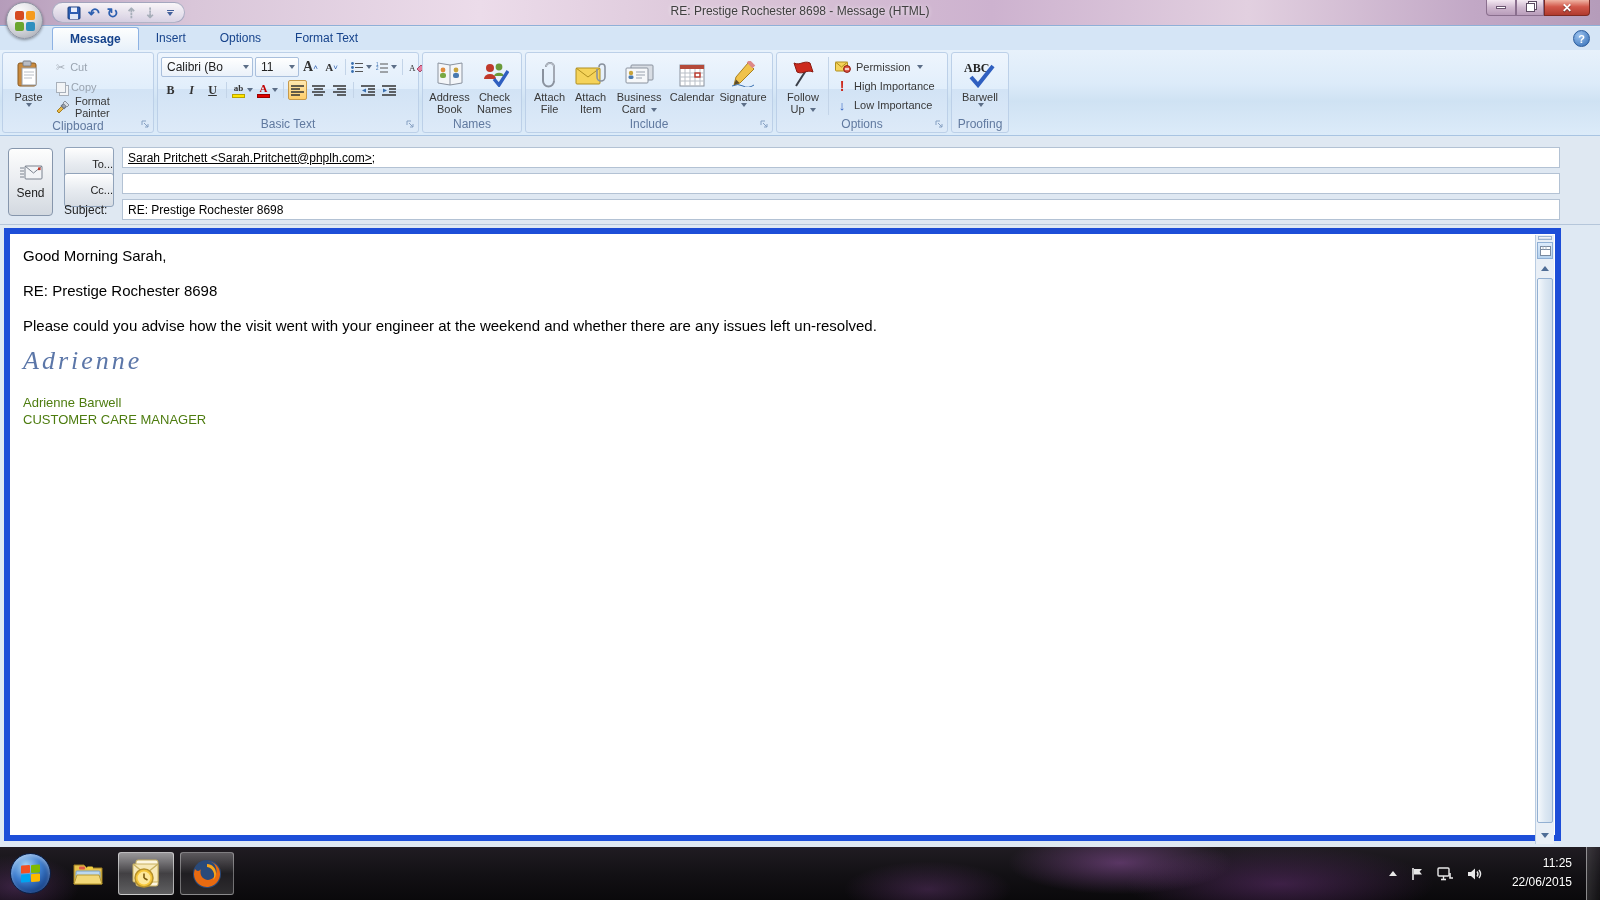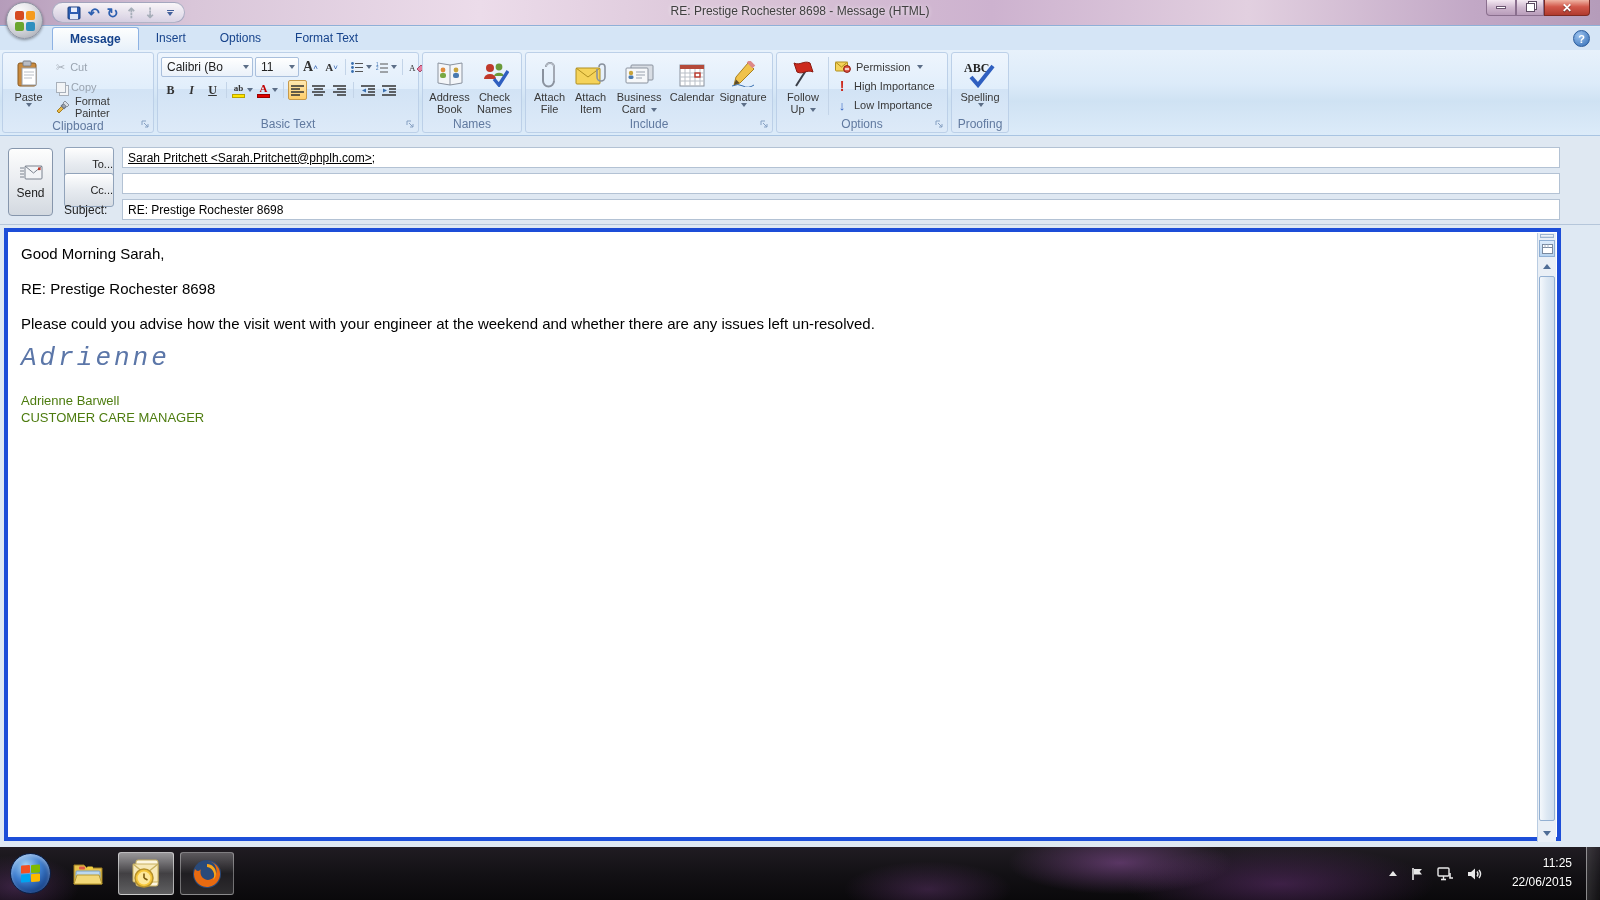--- a/index.html
+++ b/index.html
@@ -94,25 +94,25 @@
   .hbtn { position:absolute; width:50px; height:34px; border-radius:3px; border:1px solid #91a3ba;
     background:linear-gradient(180deg,#fefefe,#e7ebf0 50%,#d7dde4); font-size:11px; color:#222;
     display:flex; align-items:center; justify-content:flex-end; box-shadow:inset 0 1px 0 #fff; }
   .hfield { position:absolute; left:122px; width:1438px; height:21px; background:#fff; border:1px solid #b3c2d4;
     font-size:12px; color:#000; display:flex; align-items:center; padding:0 5px; }
   .hfield .addr { text-decoration:underline; }
   .sublabel { position:absolute; left:64px; top:203px; font-size:12px; color:#222; }
 
   
   .bodyarea { position:absolute; left:4px; top:228px; width:1557px; height:613px; background:#fff;
-    border:4px solid #1d4ed8; }
+    border:6px solid #1d4ed8; }
   .bodytext { position:absolute; left:13px; top:14px; right:40px; font-size:15px; color:#000; }
   .bodytext p { margin-bottom:20px; line-height:15px; }
   .caret { display:inline-block; width:1px; height:14px; background:#000; vertical-align:-2px; margin-left:1px; }
-  .sigscript { font-family:Liberation Mono, monospace; font-style:italic; font-size:26px; letter-spacing:3px;
+  .sigscript { font-family:Liberation Serif, serif; font-style:italic; font-size:26px; letter-spacing:3px;
     margin:10px 0 26px 0 !important; }
   .sigblock { font-size:13px; line-height:17px; }
 
   
   .vscroll { position:absolute; right:1px; top:1px; width:19px; height:609px; background:#e9eff6; border-left:1px solid #b9cce2; }
   .splitbar { position:absolute; top:1px; left:2px; width:14px; height:4px; background:linear-gradient(#fdfdfd,#c9d6e6); border:1px solid #9db4d0; }
   .rulerbtn { position:absolute; top:7px; left:1px; width:16px; height:17px; background:linear-gradient(#dcebfb,#b7d3ef);
     border:1px solid #8fafd4; display:flex; align-items:center; justify-content:center; }
   .sarrow { position:absolute; left:1px; width:16px; height:15px; display:flex; align-items:center; justify-content:center; }
   .sarrow .tri { width:0; height:0; border-left:4px solid transparent; border-right:4px solid transparent; }
@@ -513,21 +513,21 @@
 
     <div class="rgroup" style="width:58px">
       <div class="gcontent" style="justify-content:center">
         <div class="bigbtn" style="width:50px">
           <span class="bicon">
             <svg width="34" height="28" viewBox="0 0 34 28">
                 <text x="1" y="12" font-size="12" font-family="serif" font-weight="bold" fill="#222">ABC</text>
                 <path d="M8 17 L15 25 L30 6" stroke="#2f5fc0" stroke-width="4" fill="none"></path>
               </svg>
           </span>
-          <span>Spelling</span>
+          <span>Barwell</span>
           <span class="darr"></span>
         </div>
       </div>
       <div class="glabel">Proofing</div>
     </div>
   </div>
 
   <div class="headerpanel">
     <div class="sendbtn">
       <svg width="24" height="17" viewBox="0 0 24 17">

